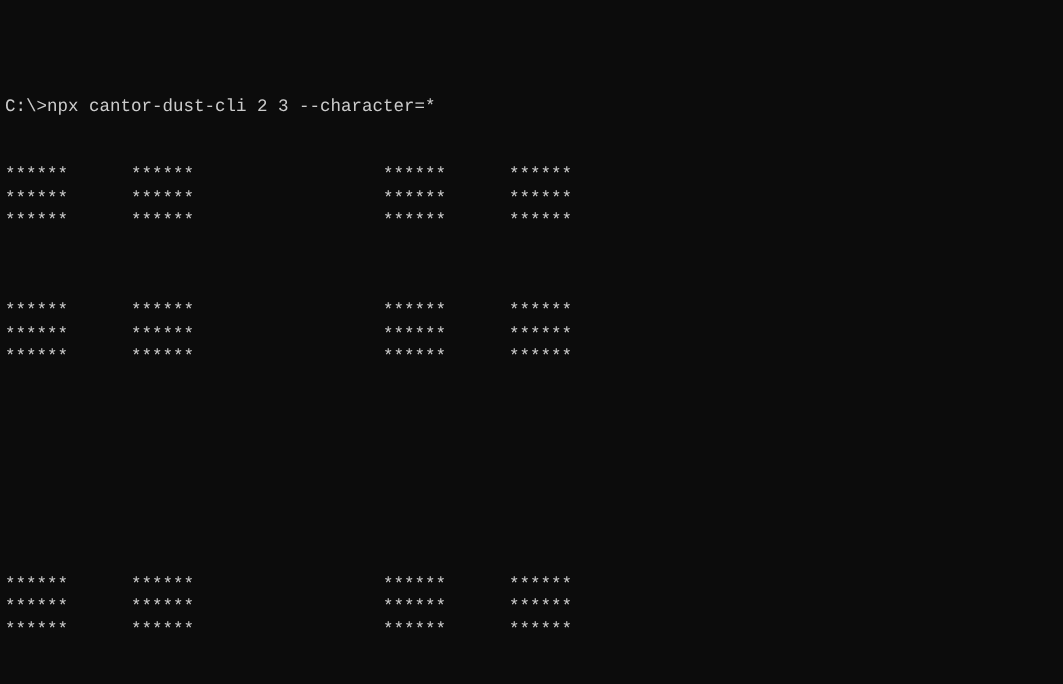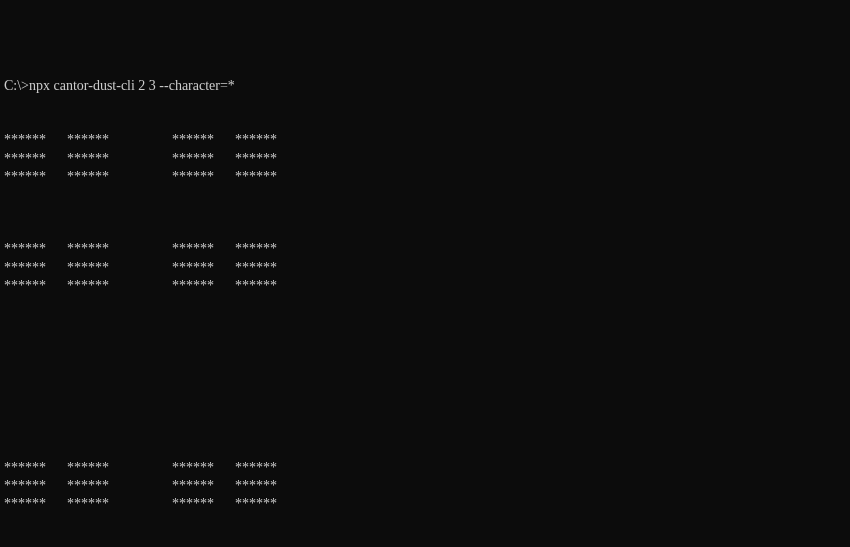--- a/index.html
+++ b/index.html
@@ -14,21 +14,20 @@
       font-size: 14px;
       line-height: 1.3;
       padding: 4px;
       width: 850px;
       height: 547px;
       overflow: hidden;
       white-space: pre;
     }
     .terminal-line {
       white-space: pre;
-      font-family: Liberation Serif, serif;
     }
   </style>
 </head>
 <body>
 
 
 
 <div class="terminal-line"><span>C:\&gt;</span><span>npx cantor-dust-cli 2 3 --character=*</span></div>
 <div id="output-container"><div class="terminal-line"> </div><div class="terminal-line">******      ******                  ******      ******</div><div class="terminal-line">******      ******                  ******      ******</div><div class="terminal-line">******      ******                  ******      ******</div><div class="terminal-line"> </div><div class="terminal-line"> </div><div class="terminal-line"> </div><div class="terminal-line">******      ******                  ******      ******</div><div class="terminal-line">******      ******                  ******      ******</div><div class="terminal-line">******      ******                  ******      ******</div><div class="terminal-line"> </div><div class="terminal-line"> </div><div class="terminal-line"> </div><div class="terminal-line"> </div><div class="terminal-line"> </div><div class="terminal-line"> </div><div class="terminal-line"> </div><div class="terminal-line"> </div><div class="terminal-line"> </div><div class="terminal-line">******      ******                  ******      ******</div><div class="terminal-line">******      ******                  ******      ******</div><div class="terminal-line">******      ******                  ******      ******</div><div class="terminal-line"> </div><div class="terminal-line"> </div></div>
 

